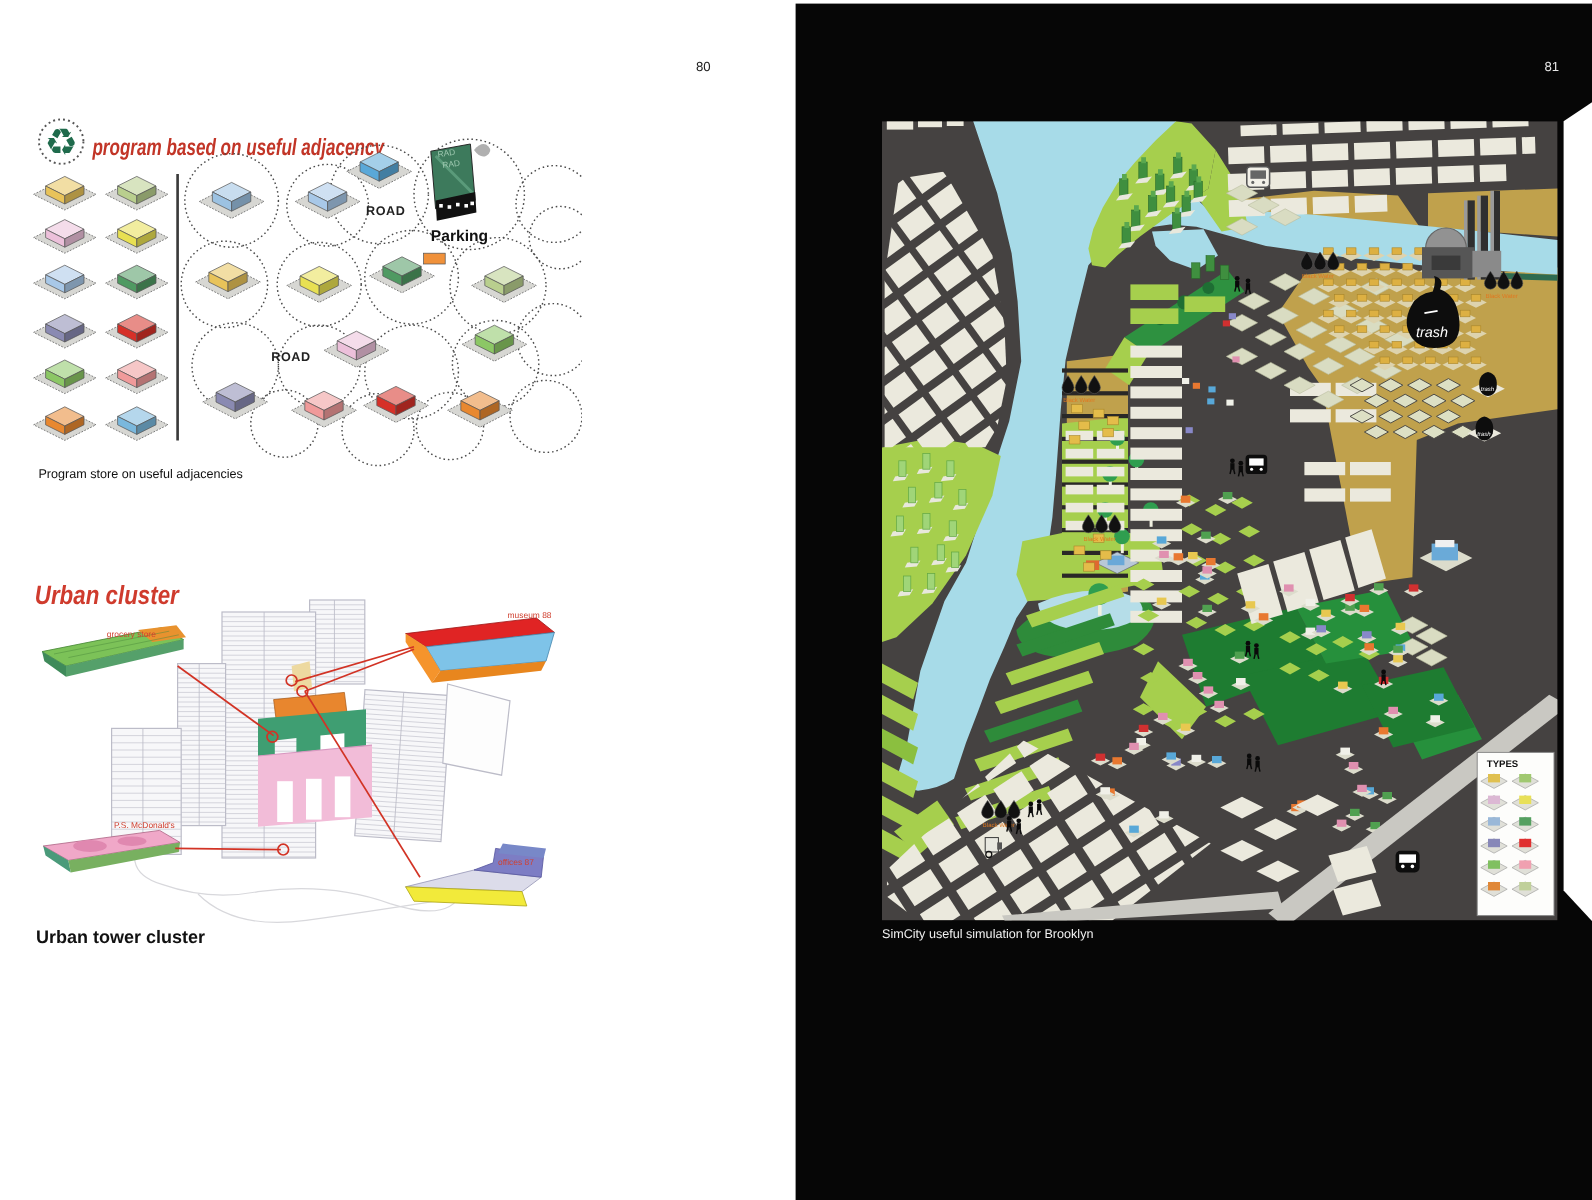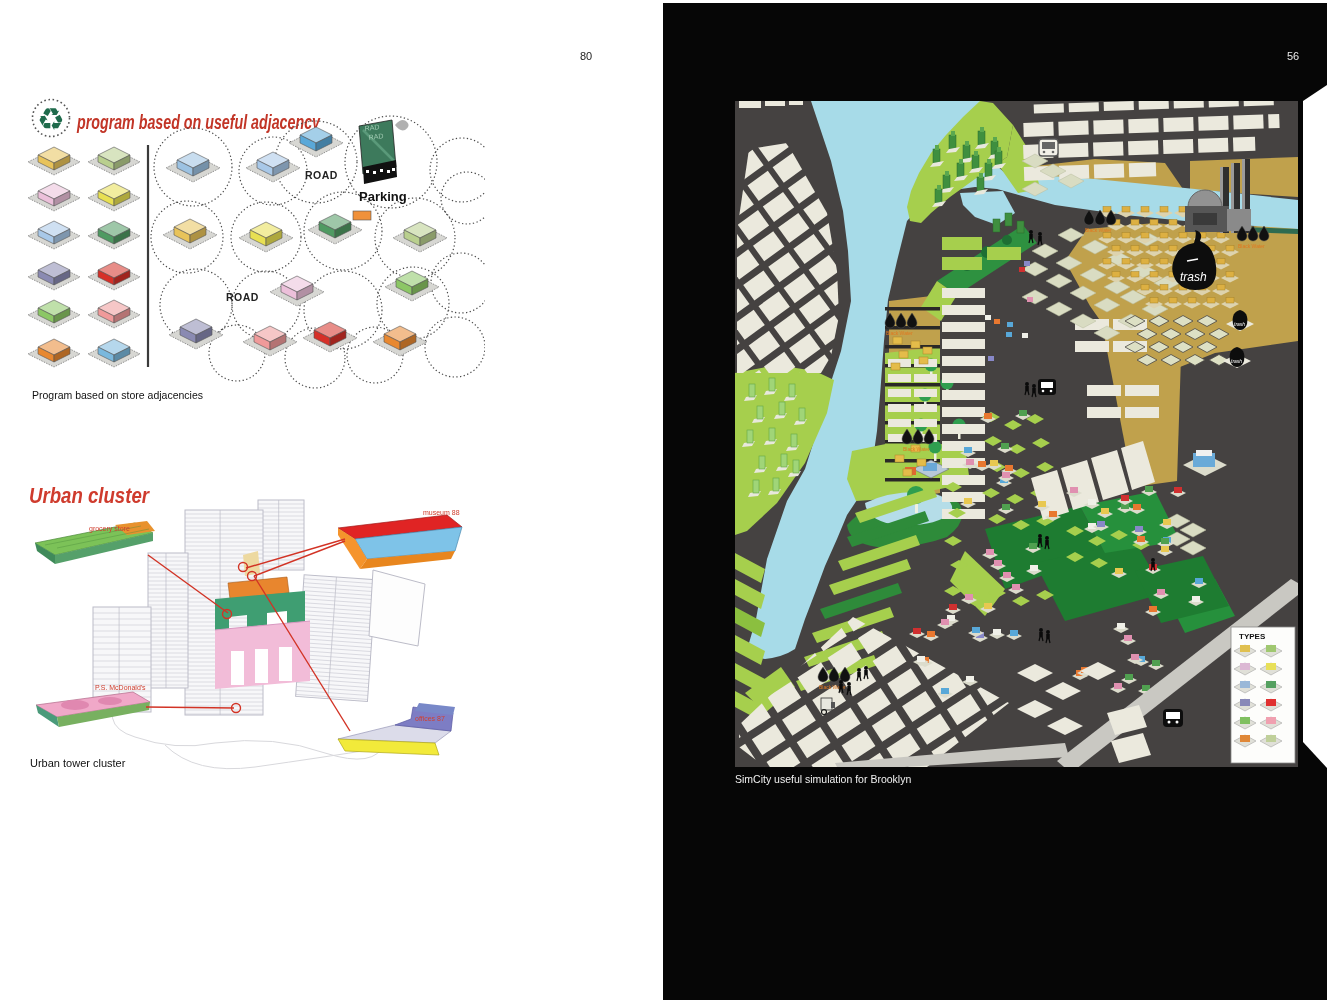--- a/index.html
+++ b/index.html
@@ -228,21 +228,21 @@
       <rect x="358" y="86" width="3" height="3" fill="#fff"></rect>
       <rect x="365" y="84" width="3" height="3" fill="#fff"></rect>
       <rect x="372" y="85" width="3" height="3" fill="#fff"></rect>
       <rect x="377" y="83" width="3" height="3" fill="#fff"></rect>
       <path d="M380,40 q7,-8 12,-3 q4,4 -2,8 q-5,2 -10,-5z" fill="#b0b0b0"></path>
     </g>
 
 <text x="344" y="116" font-family="Liberation Sans, sans-serif" font-size="13" font-weight="bold" fill="#111">Parking</text>
 </svg>
 
-<div class="abs" style="left:32px;top:389px;font-size:10.5px;color:#111;">Program based on store adjacencies</div>
+<div class="abs" style="left:32px;top:389px;font-size:10.5px;color:#111;">Program store on useful adjacencies</div>
 <svg xmlns="http://www.w3.org/2000/svg" width="470" height="330" viewBox="0 0 470 330" style="position:absolute;left:15px;top:455px;">
 
 <text x="14" y="48" font-family="Liberation Sans, sans-serif" font-size="22" font-style="italic" font-weight="bold" fill="#cf3b2d" textLength="120" lengthAdjust="spacingAndGlyphs">Urban cluster</text>
 
 <path d="M110,230 q-30,40 10,52 q40,14 80,6 q60,-8 110,10 q50,16 60,-10" fill="none" stroke="#d8d8dc" stroke-width="1"></path>
 <path d="M150,290 q30,30 90,22 q70,-10 120,-18" fill="none" stroke="#d8d8dc" stroke-width="1"></path>
 
 <g>
       <rect x="243" y="45" width="46" height="70" fill="#f7f7f9" stroke="#bcbcc8" stroke-width="1"></rect>
       <line x1="243" y1="49" x2="289" y2="49" stroke="#bcbcc8" stroke-width="0.5"></line>
@@ -477,29 +477,29 @@
       <line x1="330" y1="86" x2="239" y2="121"></line>
       <line x1="131" y1="252" x2="219" y2="253"></line>
       <line x1="239" y1="121" x2="335" y2="276"></line>
       <circle cx="228" cy="112" r="4.5"></circle>
       <circle cx="237" cy="121" r="4.5"></circle>
       <circle cx="212" cy="159" r="4.5"></circle>
       <circle cx="221" cy="253" r="4.5"></circle>
     </g>
 </svg>
 
-<div class="abs" style="left:30px;top:757px;font-size:11px;color:#111;">Urban tower cluster</div>
+<div class="abs" style="left:30px;top:773px;font-size:15px;color:#111;font-weight:bold;">Urban tower cluster</div>
 
 <div class="abs" style="left:663px;top:3px;width:664px;height:997px;background:#060606;"></div>
 
 <svg xmlns="http://www.w3.org/2000/svg" class="abs" width="1327" height="1000" viewBox="0 0 1327 1000" style="left:0;top:0;pointer-events:none;">
     <polygon points="1303,101 1327,85 1327,768 1303,742" fill="#ffffff"></polygon>
   </svg>
 
-<div class="abs" style="left:1287px;top:50px;font-size:11px;color:#e8e8e8;">56</div>
+<div class="abs" style="left:1287px;top:50px;font-size:11px;color:#e8e8e8;">81</div>
 <svg xmlns="http://www.w3.org/2000/svg" width="563" height="666" viewBox="0 0 563 666" style="position:absolute;left:735px;top:101px;">
 
 <rect x="0" y="0" width="563" height="666" fill="#454241"></rect>
 
 <polygon points="292,66 360,58 430,62 452,94 350,99 296,92" fill="#c0a14c"></polygon>
 
 <polygon points="455,60 563,56 563,96 500,92 455,88" fill="#c0a14c"></polygon>
 
 <polygon points="330,160 352,128 420,122 480,128 563,122 563,240 480,252 430,272 403,290 388,252 355,205" fill="#c0a14c"></polygon>
 

